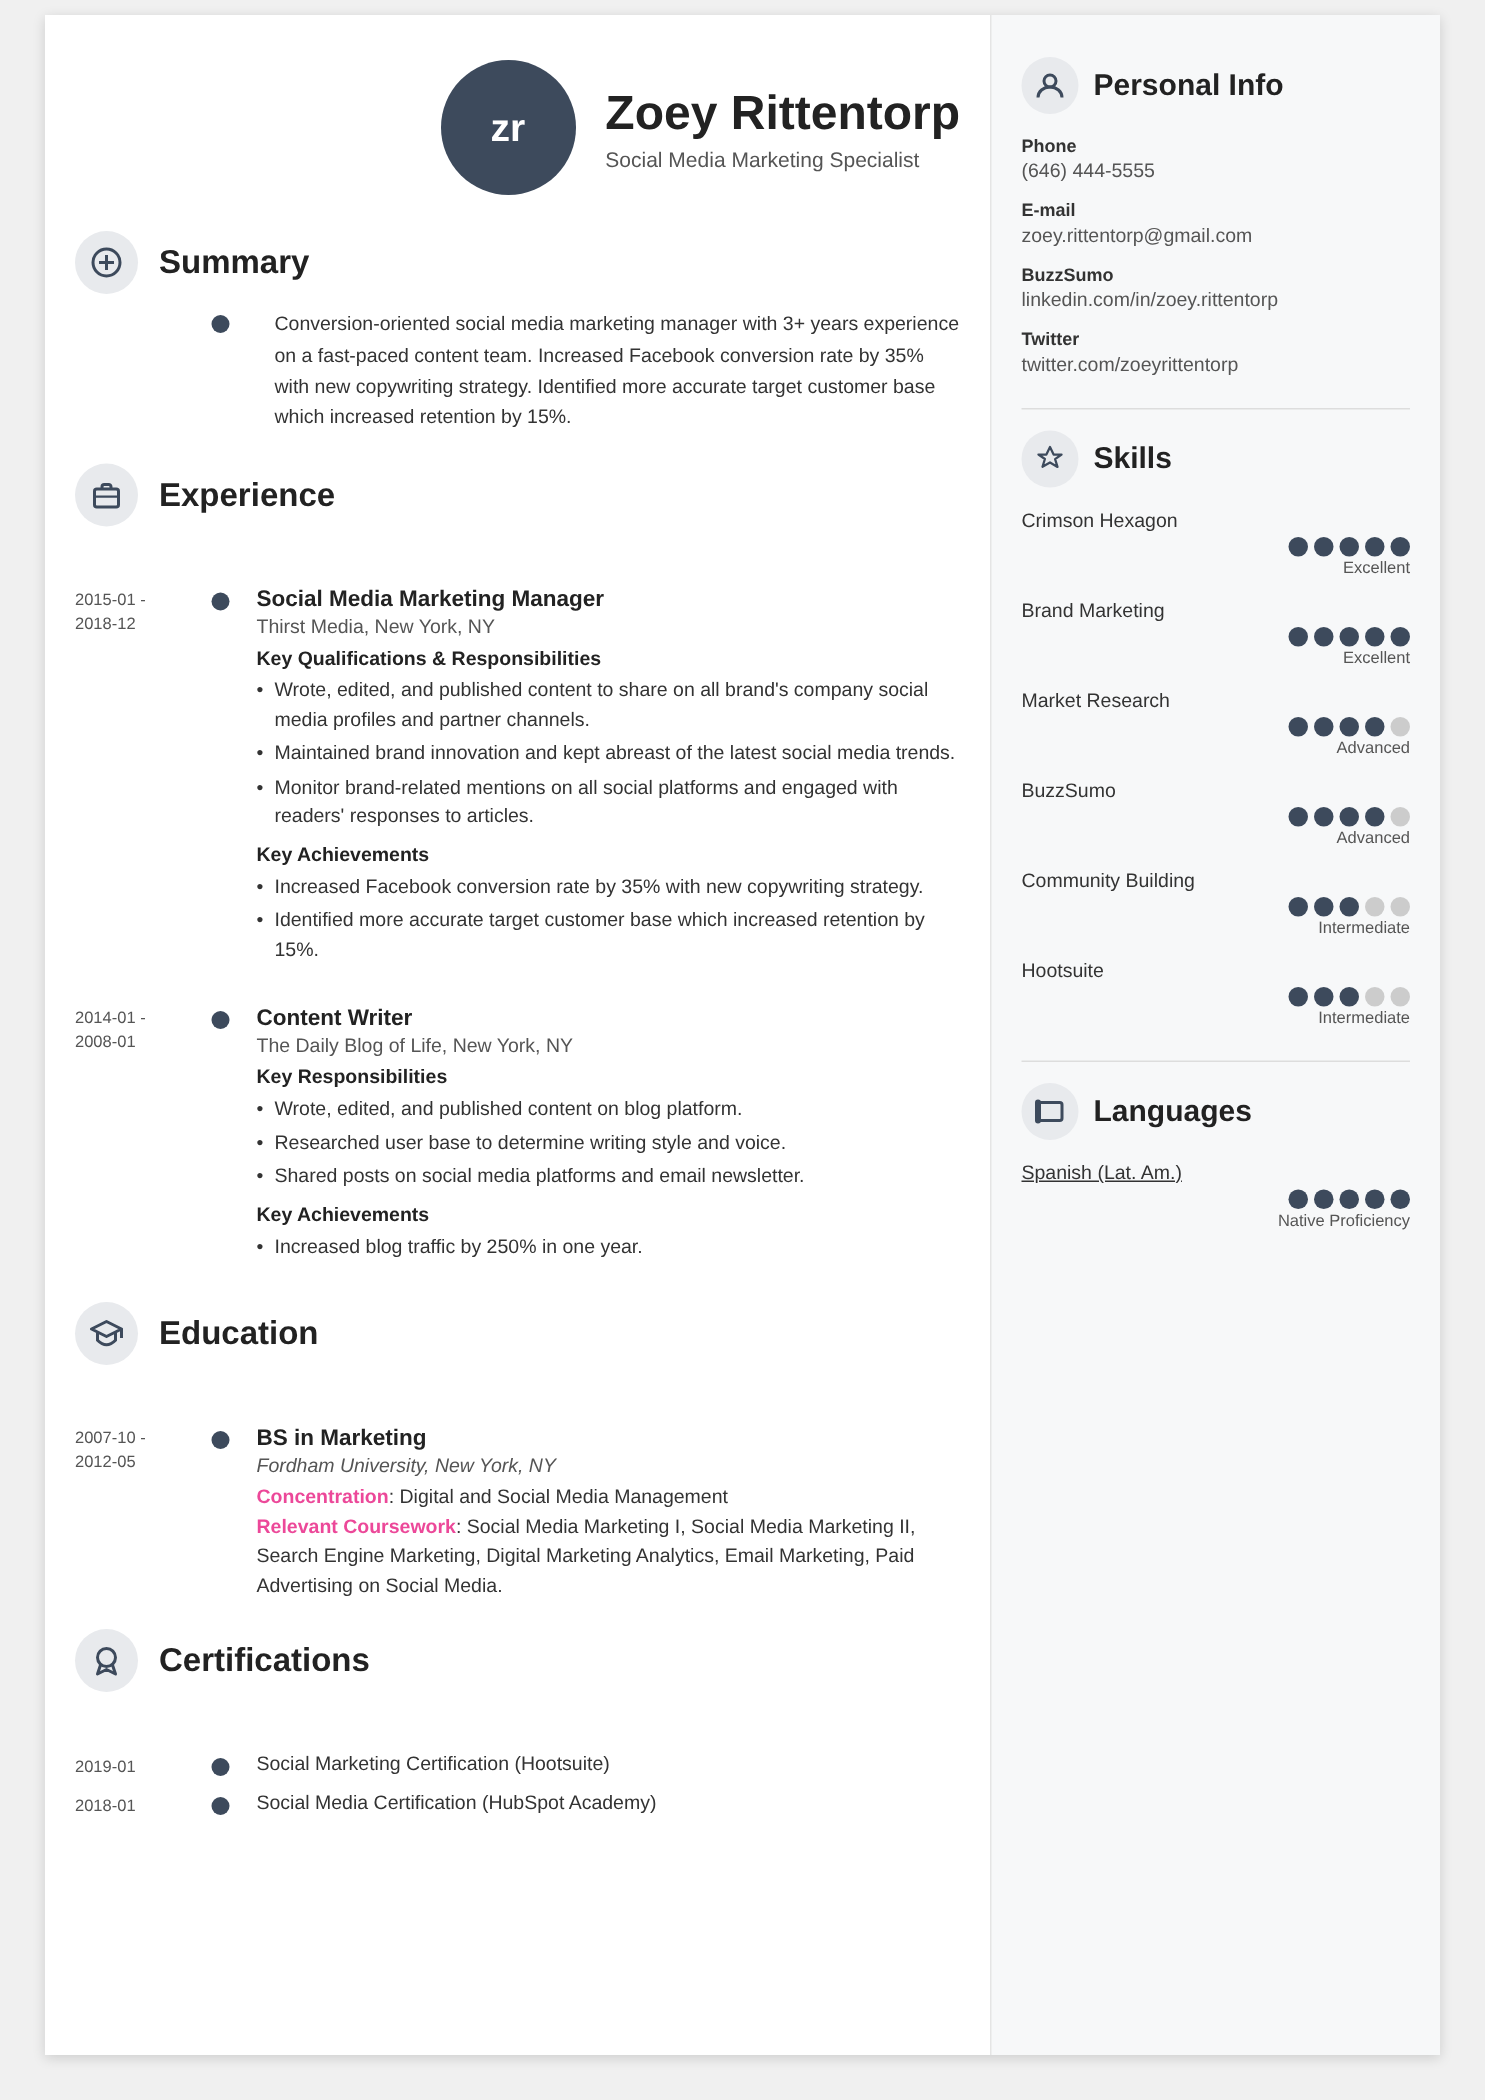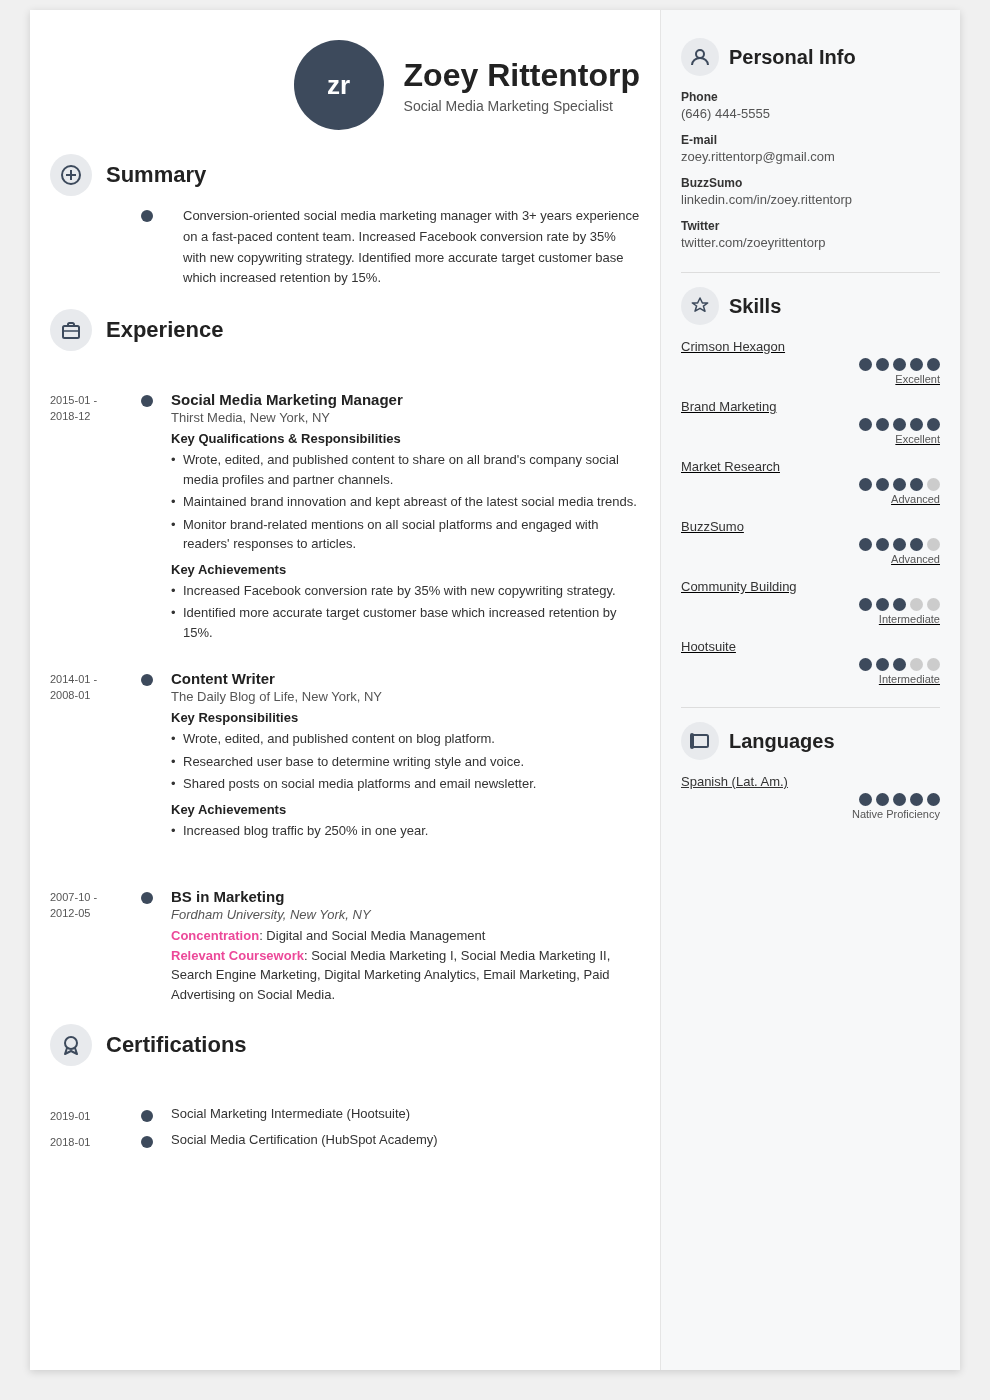--- a/index.html
+++ b/index.html
@@ -279,21 +279,20 @@
       color: #333;
       margin-bottom: 2px;
     }
     .info-value {
       font-size: 13px;
       color: #555;
     }
     
     .skill-item {
       margin-bottom: 14px;
-      text-decoration: underline;
     }
     .skill-name {
       font-size: 13px;
       color: #333;
       margin-bottom: 4px;
     }
     .skill-dots {
       display: flex;
       gap: 4px;
       margin-bottom: 2px;
@@ -434,20 +433,30 @@
             <div class="job-sub-title">Key Achievements</div>
             <ul class="bullet-list">
               <li>Increased blog traffic by 250% in one year.</li>
             </ul>
           </div>
         </div>
       </div>
     </div>
 
     <div class="section">
+      <div class="section-header">
+        <div class="section-icon">
+          <svg width="22" height="22" viewBox="0 0 22 22" fill="none">
+            <polygon points="11,3 21,8 11,13 1,8" stroke="#3d4a5c" stroke-width="2" fill="none" stroke-linejoin="round"></polygon>
+            <path d="M5 10.5v5c0 0 3 3 6 3s6-3 6-3v-5" stroke="#3d4a5c" stroke-width="2" fill="none"></path>
+            <line x1="21" y1="8" x2="21" y2="14" stroke="#3d4a5c" stroke-width="2"></line>
+          </svg>
+        </div>
+        <span class="section-title">Education</span>
+      </div>
       <div class="timeline-items">
         <div class="timeline-item">
           <div class="timeline-left">
             <div class="timeline-date">
               <span>2007-10 -</span><br>
               <span>2012-05</span>
             </div>
           </div>
           <div class="timeline-dot-col">
             <div class="timeline-dot"></div>
@@ -477,21 +486,21 @@
         <span class="section-title">Certifications</span>
       </div>
       <div class="timeline-items">
         <div class="cert-item">
           <div class="cert-date-col">
             <span class="cert-date">2019-01</span>
           </div>
           <div class="cert-dot-col">
             <div class="timeline-dot"></div>
           </div>
-          <div class="cert-content">Social Marketing Intermediate (Hootsuite)</div>
+          <div class="cert-content">Social Marketing Certification (Hootsuite)</div>
         </div>
         <div class="cert-item">
           <div class="cert-date-col">
             <span class="cert-date">2018-01</span>
           </div>
           <div class="cert-dot-col">
             <div class="timeline-dot"></div>
           </div>
           <div class="cert-content">Social Media Certification (HubSpot Academy)</div>
         </div>

